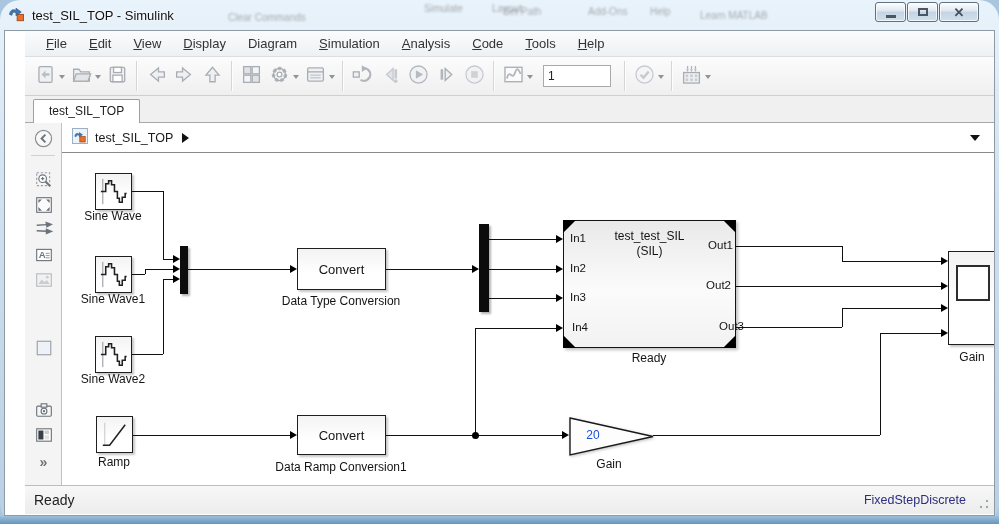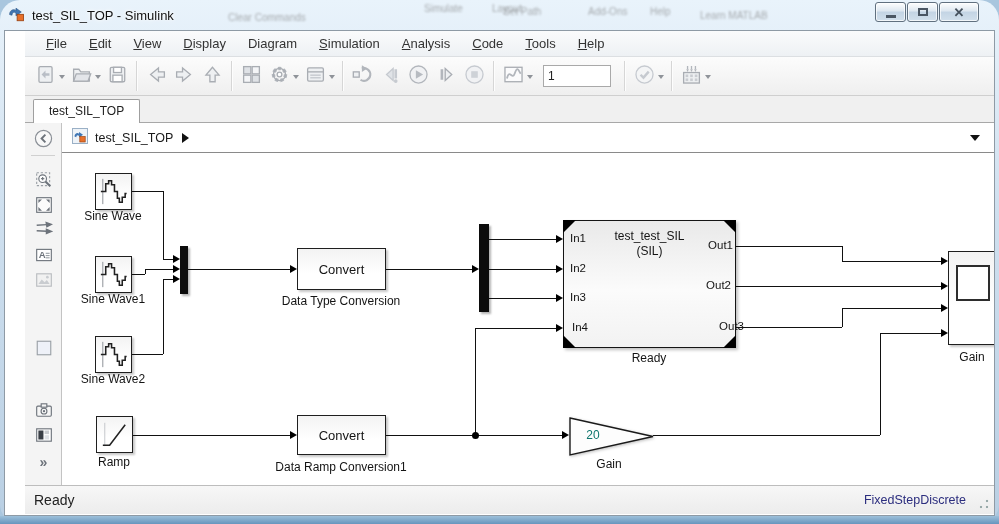--- a/index.html
+++ b/index.html
@@ -78,21 +78,21 @@
   .corner { position:absolute; width:0; height:0; }
   .c-tl { left:-1px; top:-1px; border-top:13px solid #000; border-right:13px solid transparent; }
   .c-tr { right:-1px; top:-1px; border-top:13px solid #000; border-left:13px solid transparent; }
   .c-bl { left:-1px; bottom:-1px; border-bottom:13px solid #000; border-right:13px solid transparent; }
   .c-br { right:-1px; bottom:-1px; border-bottom:13px solid #000; border-left:13px solid transparent; }
   .model-title { position:absolute; left:0; right:0; top:8px; text-align:center; font-size:12px; color:#141414; line-height:15px; }
   .port { position:absolute; font-size:11.5px; color:#141414; }
   .port.out { width:76px; text-align:right; }
   .scope-inner { position:absolute; left:7px; top:13px; width:34px; height:36px; border:2px solid #2d2d2d; background:#fff; }
   .gainwrap { position:absolute; filter:drop-shadow(1.5px 1.5px 1.5px rgba(0,0,0,.25)); }
-  .gain-num { position:absolute; font-size:12px; color:#0f766e; }
+  .gain-num { position:absolute; font-size:12px; color:#1d4ed8; }
 
   
   .statusbar { position:relative; height:29px; background:linear-gradient(#f7f7f7,#ececec);
     border-top:1px solid #bdbdbd; display:flex; align-items:center; }
   .st-left { font-size:14px; color:#222; margin-left:9px; }
   .st-center { position:absolute; left:0; right:0; text-align:center; font-size:12.5px; color:#222; }
   .st-right { position:absolute; right:28px; font-size:12.5px; }
   .grip { position:absolute; right:4px; bottom:4px; width:12px; height:12px;
     background:radial-gradient(circle at 9px 3px,#9aa 1px,transparent 1.6px),
                radial-gradient(circle at 9px 9px,#9aa 1px,transparent 1.6px),

